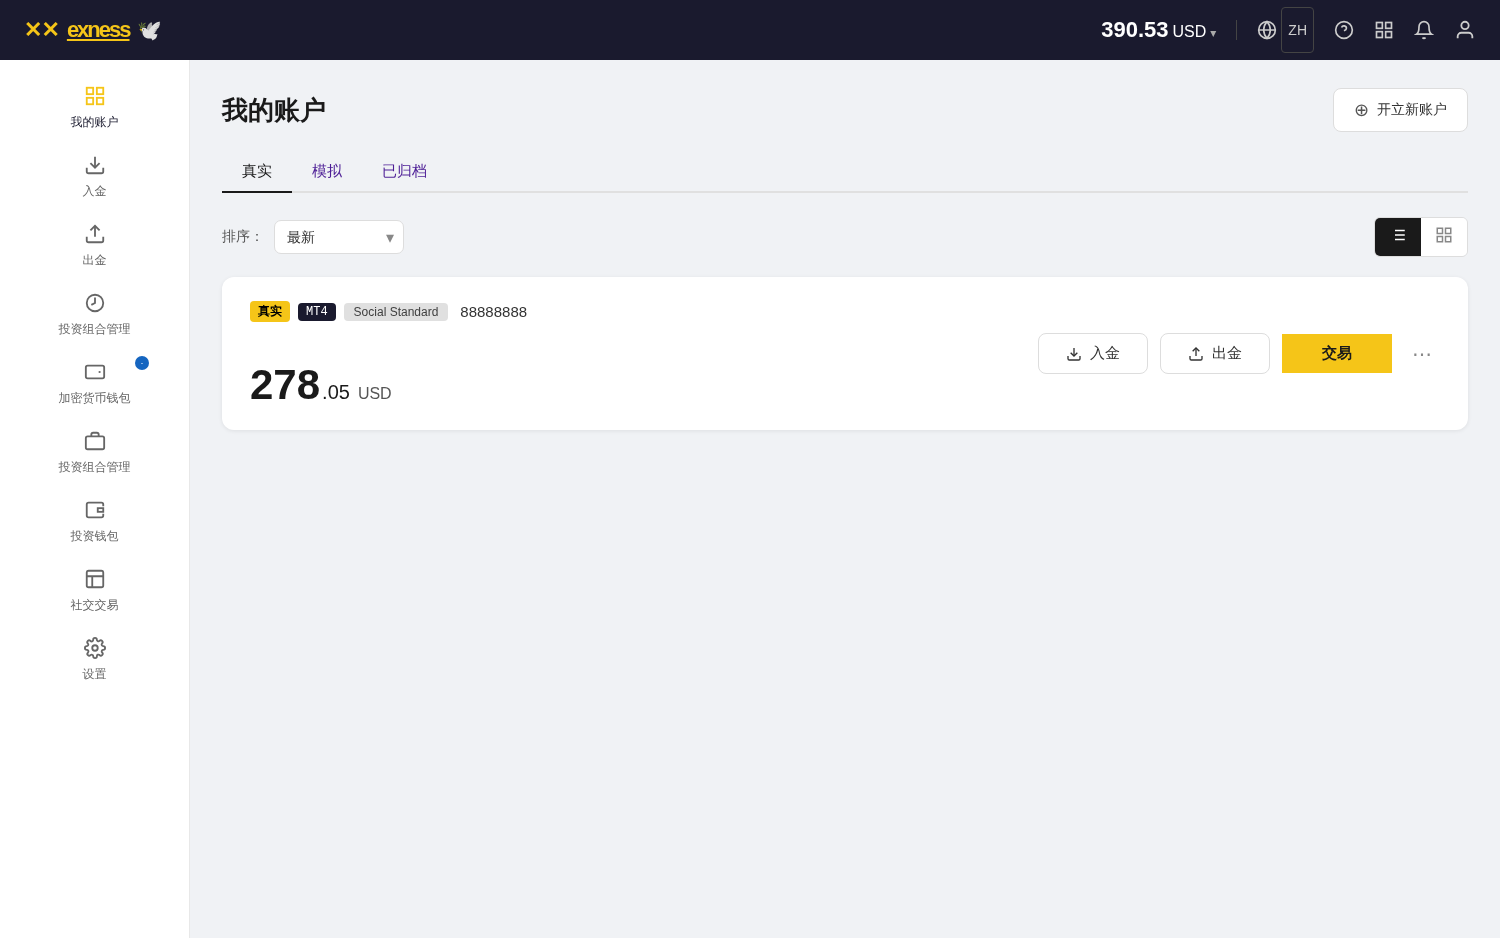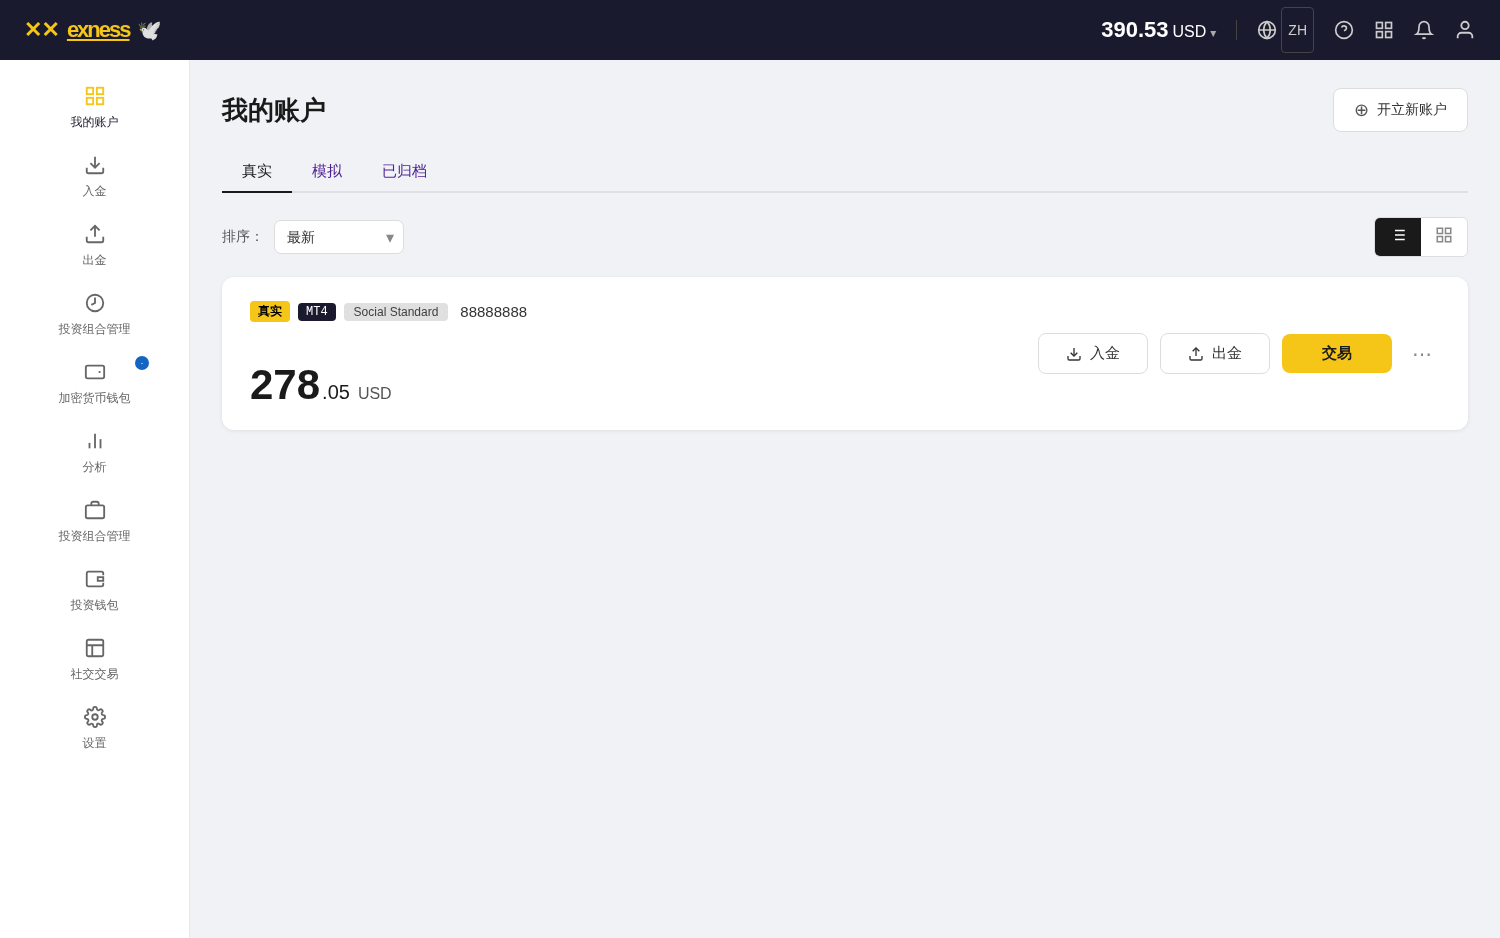--- a/index.html
+++ b/index.html
@@ -118,21 +118,21 @@
       background: #fff; border: 1.5px solid #ddd; border-radius: 8px;
       padding: 10px 24px; cursor: pointer; display: flex; align-items: center; gap: 8px;
       font-size: 15px; color: #333; font-weight: 500; min-width: 110px; justify-content: center;
     }
     .btn-withdraw {
       background: #fff; border: 1.5px solid #ddd; border-radius: 8px;
       padding: 10px 24px; cursor: pointer; display: flex; align-items: center; gap: 8px;
       font-size: 15px; color: #333; font-weight: 500; min-width: 110px; justify-content: center;
     }
     .btn-trade {
-      background: #f5c518; border: none; border-radius: 8px;
+      background: #f5c518; border: none; border-radius: 0;
       padding: 10px 28px; cursor: pointer; font-size: 15px; font-weight: 600;
       color: #1a1a1a; min-width: 110px; justify-content: center;
     }
     .btn-more { background: none; border: none; cursor: pointer; font-size: 20px; color: #888; padding: 4px 8px; }
   </style>
 </head>
 <body>
 
 <nav class="topnav">
   <div class="topnav-logo">
@@ -234,30 +234,20 @@
     <span class="si-icon">
       <svg width="22" height="22" viewBox="0 0 24 24" fill="none" stroke="#666" stroke-width="2">
           <rect x="2" y="5" width="20" height="14" rx="2"></rect>
           <path d="M16 12h2"></path>
         </svg>
     </span>
     <div class="badge-blue">·</div>
     <span class="si-label">加密货币钱包</span>
   </div>
 
-  <div class="sidebar-item">
-    <span class="si-icon">
-      <svg width="22" height="22" viewBox="0 0 24 24" fill="none" stroke="#666" stroke-width="2">
-          <line x1="18" y1="20" x2="18" y2="10"></line>
-          <line x1="12" y1="20" x2="12" y2="4"></line>
-          <line x1="6" y1="20" x2="6" y2="14"></line>
-        </svg>
-    </span>
-    <span class="si-label">分析</span>
-  </div>
 
   <div class="sidebar-item">
     <span class="si-icon">
       <svg width="22" height="22" viewBox="0 0 24 24" fill="none" stroke="#666" stroke-width="2">
           <rect x="2" y="7" width="20" height="14" rx="2"></rect>
           <path d="M16 7V5a2 2 0 0 0-2-2h-4a2 2 0 0 0-2 2v2"></path>
         </svg>
     </span>
     <span class="si-label">投资组合管理</span>
   </div>

